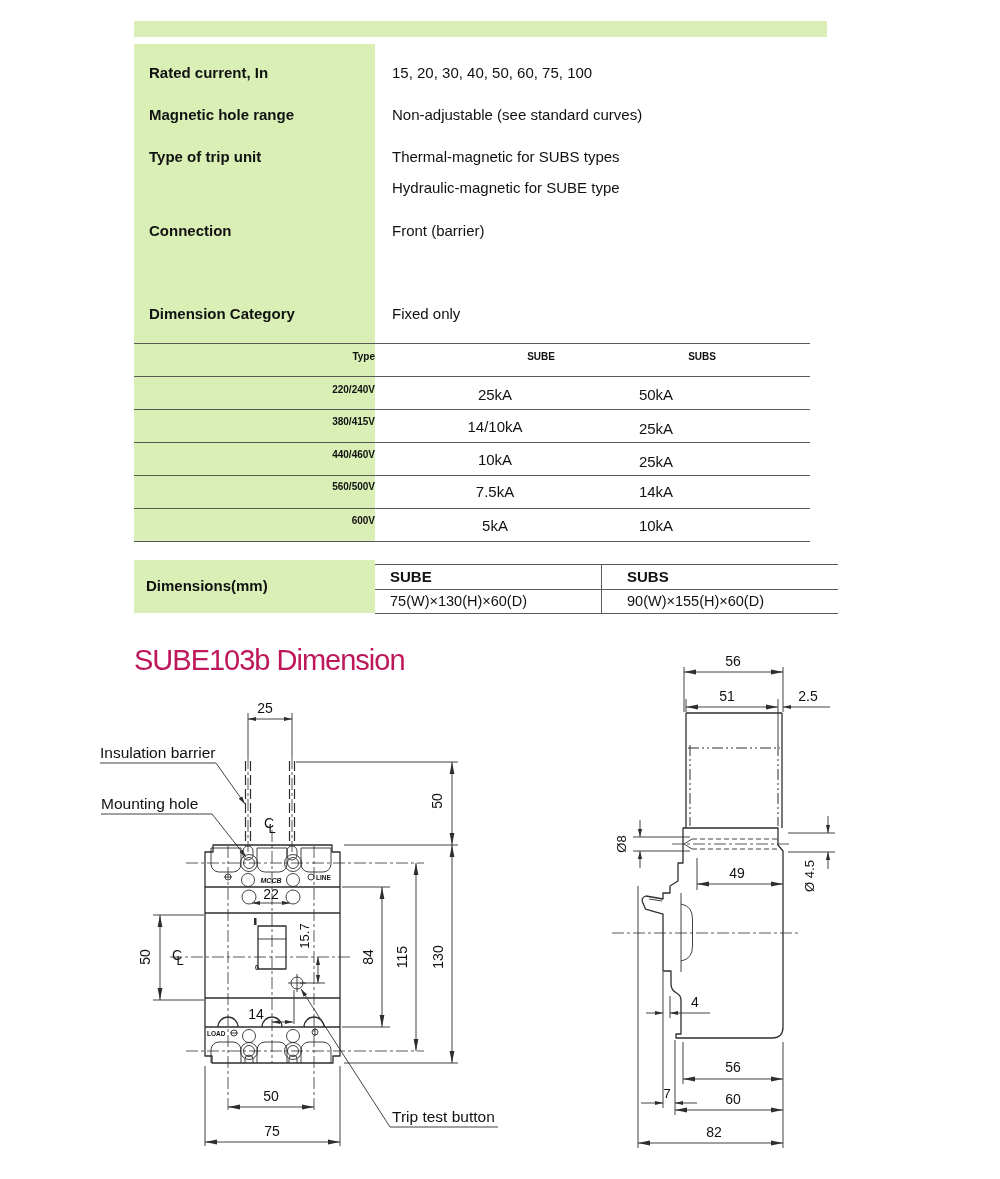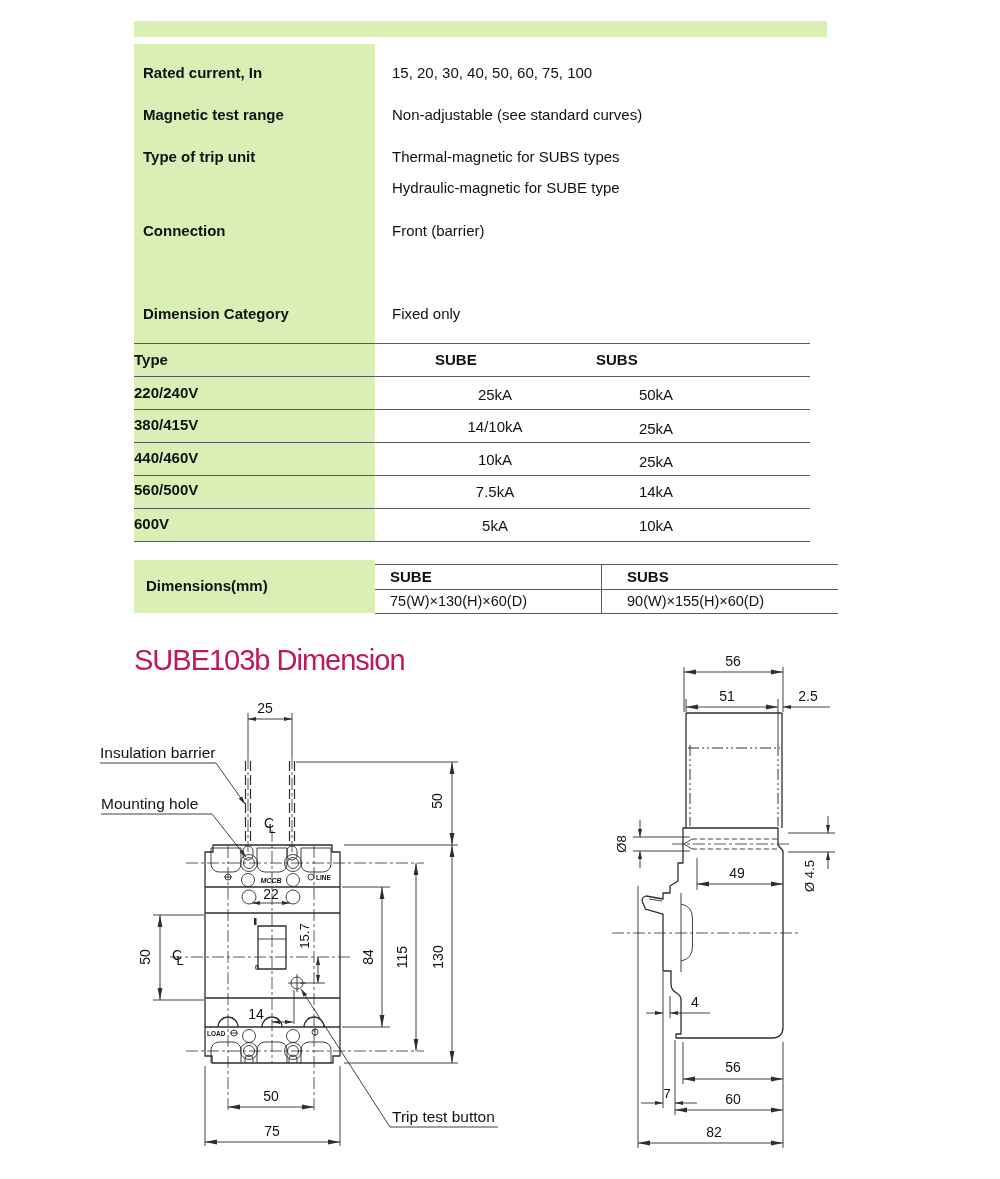--- a/index.html
+++ b/index.html
@@ -2,23 +2,23 @@
 <html><head>
 <meta charset="utf-8">
 <style>
   html,body{margin:0;padding:0;background:#ffffff;}
   #page{position:relative;width:1000px;height:1179px;background:#ffffff;overflow:hidden;
         font-family:"Liberation Sans",sans-serif;color:#111;}
   .abs{position:absolute;}
   .green{background:#d9efb6;}
   .hline{position:absolute;height:1px;background:#5a5a5a;}
   .vline{position:absolute;width:1px;background:#5a5a5a;}
-  .speclabel{position:absolute;left:143px;width:225px;font-weight:bold;font-size:15px;}
+  .speclabel{position:absolute;left:149px;width:225px;font-weight:bold;font-size:15px;}
   .specvalue{position:absolute;left:392px;font-size:15px;}
-  .cellb{position:absolute;font-weight:bold;font-size:15px;text-align:left;}
+  .cellb{position:absolute;font-weight:bold;font-size:10px;text-align:right;}
   .cell{position:absolute;font-size:15px;text-align:center;}
   .dimhead{position:absolute;font-weight:bold;font-size:15px;}
   .dimval{position:absolute;font-size:14.5px;}
   #title{position:absolute;left:134px;top:644px;font-size:29px;color:#be185d;letter-spacing:-1px;}
   svg text{font-family:"Liberation Sans",sans-serif;fill:#111;}
   .td{font-size:14px;}
   .ts{font-size:13px;}
   .tl{font-size:15.5px;}
   .tt{font-size:6.5px;font-weight:bold;}
   .ti{font-size:7px;font-weight:bold;font-style:italic;}
@@ -32,21 +32,21 @@
 </head>
 <body>
 
 <div id="page">
 
   <div class="abs green" style="left:134px;top:21px;width:693px;height:16px;"></div>
   <div class="abs green" style="left:134px;top:44px;width:241px;height:497px;"></div>
 
   <div class="speclabel" style="top:64px;">Rated current, In</div>
   <div class="specvalue" style="top:64px;">15, 20, 30, 40, 50, 60, 75, 100</div>
-  <div class="speclabel" style="top:106px;">Magnetic test range</div>
+  <div class="speclabel" style="top:106px;">Magnetic hole range</div>
   <div class="specvalue" style="top:106px;">Non-adjustable (see standard curves)</div>
   <div class="speclabel" style="top:148px;">Type of trip unit</div>
   <div class="specvalue" style="top:148px;">Thermal-magnetic for SUBS types</div>
   <div class="specvalue" style="top:179px;">Hydraulic-magnetic for SUBE type</div>
   <div class="speclabel" style="top:222px;">Connection</div>
   <div class="specvalue" style="top:222px;">Front (barrier)</div>
   <div class="speclabel" style="top:305px;">Dimension Category</div>
   <div class="specvalue" style="top:305px;">Fixed only</div>
 
   <div>

